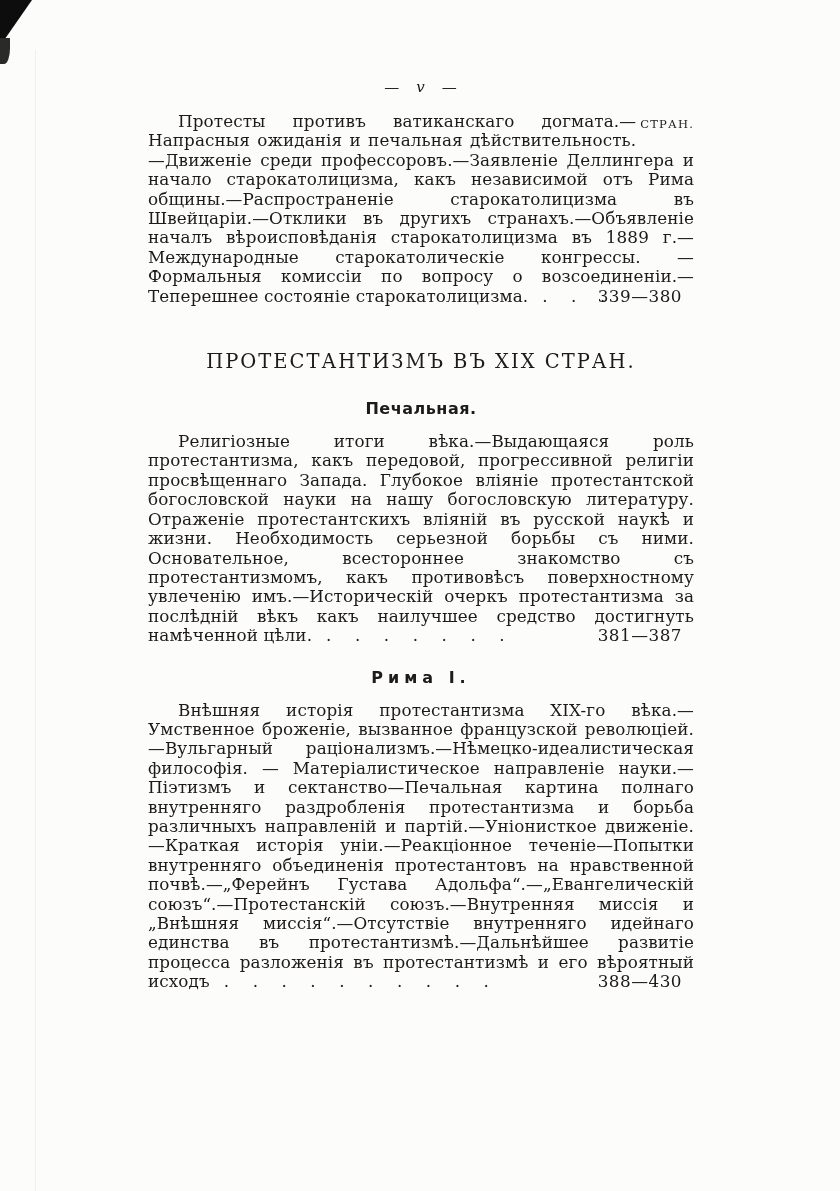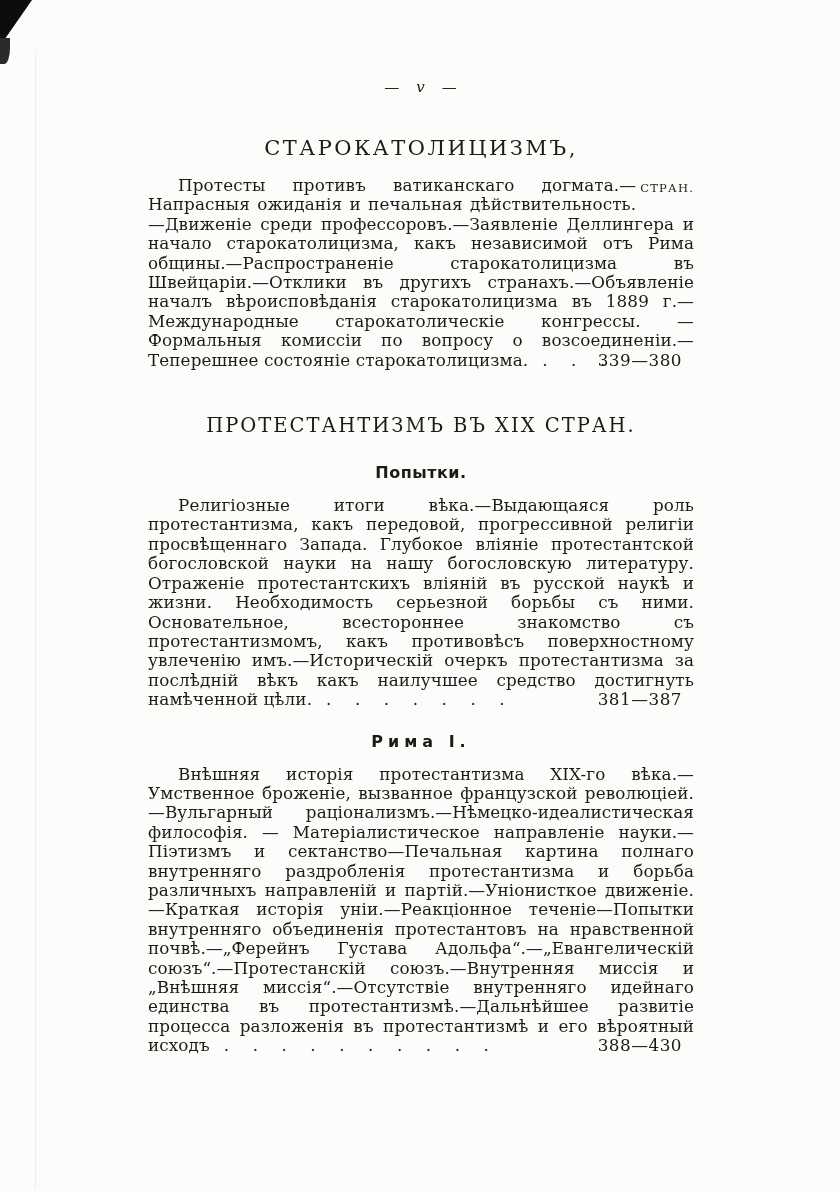--- a/index.html
+++ b/index.html
@@ -107,30 +107,29 @@
   <div class="scan-corner"></div>
   <div class="scan-corner2"></div>
   <div class="page-edge"></div>
 
   <div class="content">
 
     <div class="folio">
       <span>—</span><span class="numeral">v</span><span>—</span>
     </div>
 
-    <h1 class="main-title">СТАРОКАТОЛИЦИЗМЪ,</h1>
 
 
     <p class="toc-entry first">
       <span class="stran">СТРАН.</span><span>Протесты противъ ватиканскаго догмата.—Напрасныя ожиданія и печальная дѣйствительность.—Движеніе среди профессоровъ.—Заявленіе Деллингера и начало старокатолицизма, какъ независимой отъ Рима общины.—Распространеніе старокатолицизма въ Швейцаріи.—Отклики въ другихъ странахъ.—Объявленіе началъ вѣроисповѣданія старокатолицизма въ 1889 г.—Международные старокатолическіе конгрессы. — Формальныя комиссіи по вопросу о возсоединеніи.—Теперешнее состояніе старокатолицизма.</span><span class="leaders">. . .</span><span class="pagerange">339—380</span>
     </p>
 
     <h1 class="section-title">ПРОТЕСТАНТИЗМЪ ВЪ XIX СТРАН.</h1>
 
-    <h2 class="chapter-head vved">Попытки.</h2>
+    <h2 class="chapter-head vved">Печальная.</h2>
 
     <p class="toc-entry">
       <span>Религіозные итоги вѣка.—Выдающаяся роль протестантизма, какъ передовой, прогрессивной религіи просвѣщеннаго Запада. Глубокое вліяніе протестантской богословской науки на нашу богословскую литературу. Отраженіе протестантскихъ вліяній въ русской наукѣ и жизни. Необходимость серьезной борьбы съ ними. Основательное, всестороннее знакомство съ протестантизмомъ, какъ противовѣсъ поверхностному увлеченію имъ.—Историческій очеркъ протестантизма за послѣдній вѣкъ какъ наилучшее средство достигнуть намѣченной цѣли.</span><span class="leaders">. . . . . . .</span><span class="pagerange">381—387</span>
     </p>
 
     <h2 class="chapter-head glava">Рима I.</h2>
 
     <p class="toc-entry">
       <span>Внѣшняя исторія протестантизма XIX-го вѣка.—Умственное броженіе, вызванное французской революціей.—Вульгарный раціонализмъ.—Нѣмецко-идеалистическая философія. — Матеріалистическое направленіе науки.—Піэтизмъ и сектанство—Печальная картина полнаго внутренняго раздробленія протестантизма и борьба различныхъ направленій и партій.—Уніонисткое движеніе.—Краткая исторія уніи.—Реакціонное теченіе—Попытки внутренняго объединенія протестантовъ на нравственной почвѣ.—„Ферейнъ Густава Адольфа“.—„Евангелическій союзъ“.—Протестанскій союзъ.—Внутренняя миссія и „Внѣшняя миссія“.—Отсутствіе внутренняго идейнаго единства въ протестантизмѣ.—Дальнѣйшее развитіе процесса разложенія въ протестантизмѣ и его вѣроятный исходъ</span><span class="leaders">. . . . . . . . . .</span><span class="pagerange">388—430</span>
     </p>

